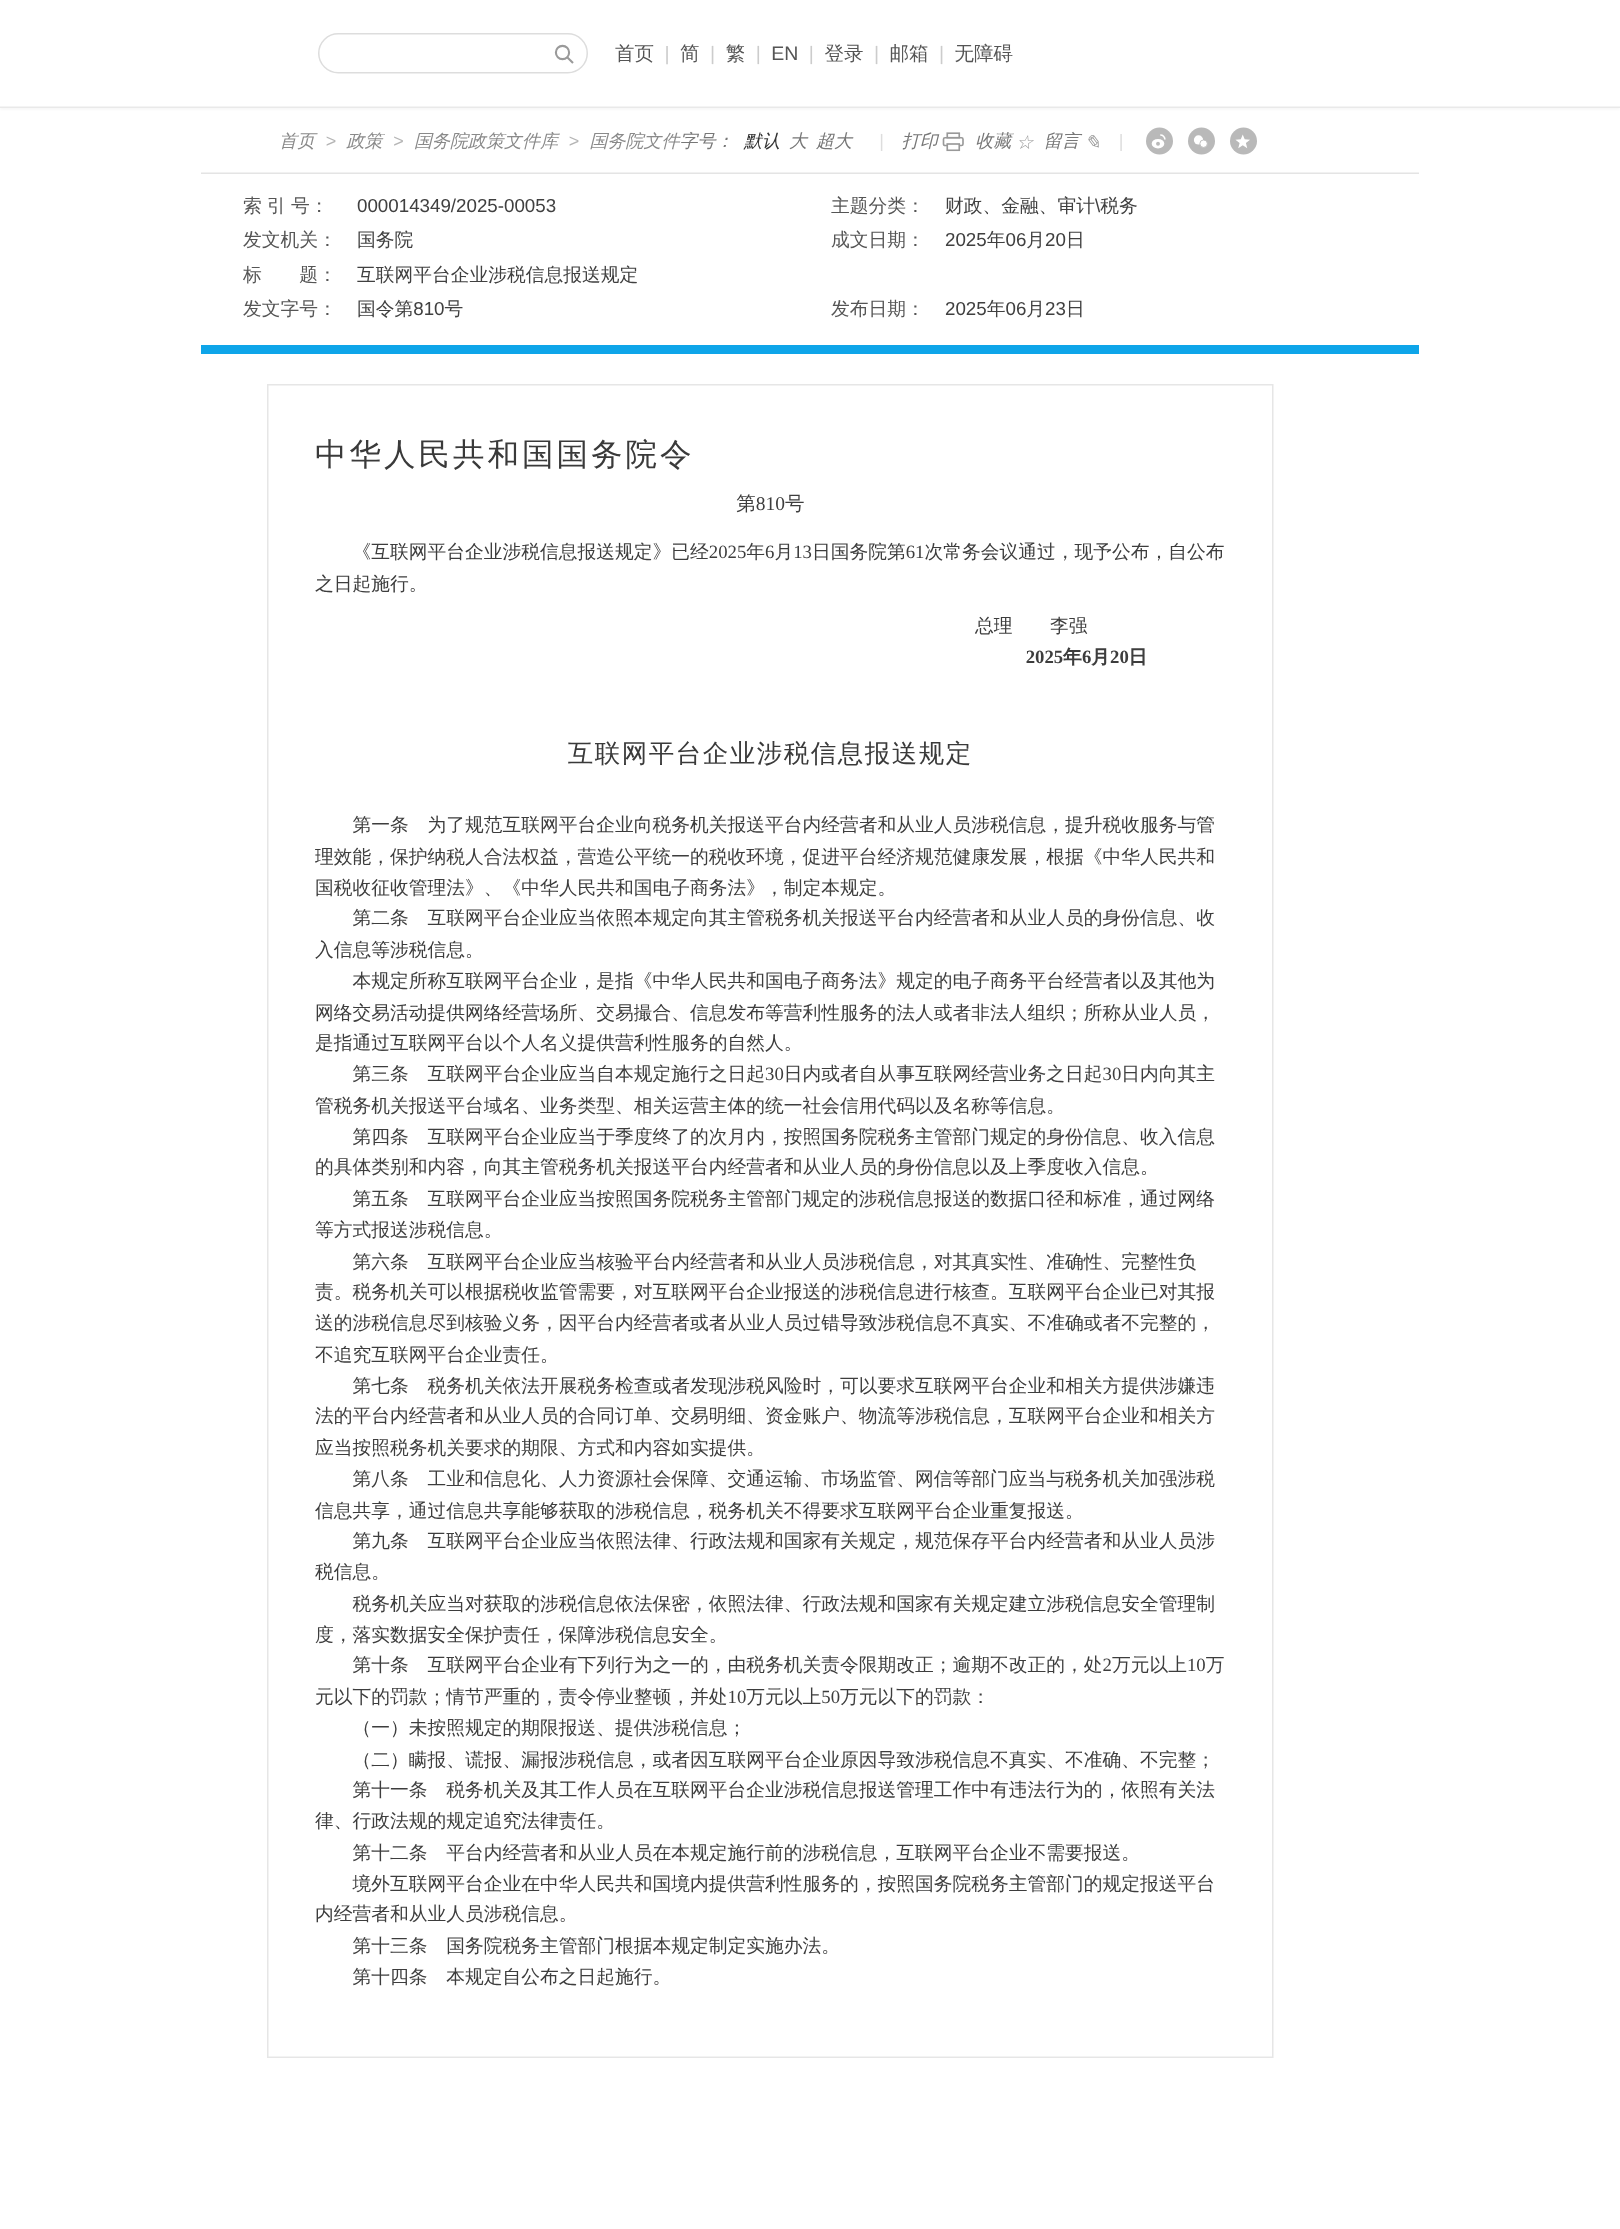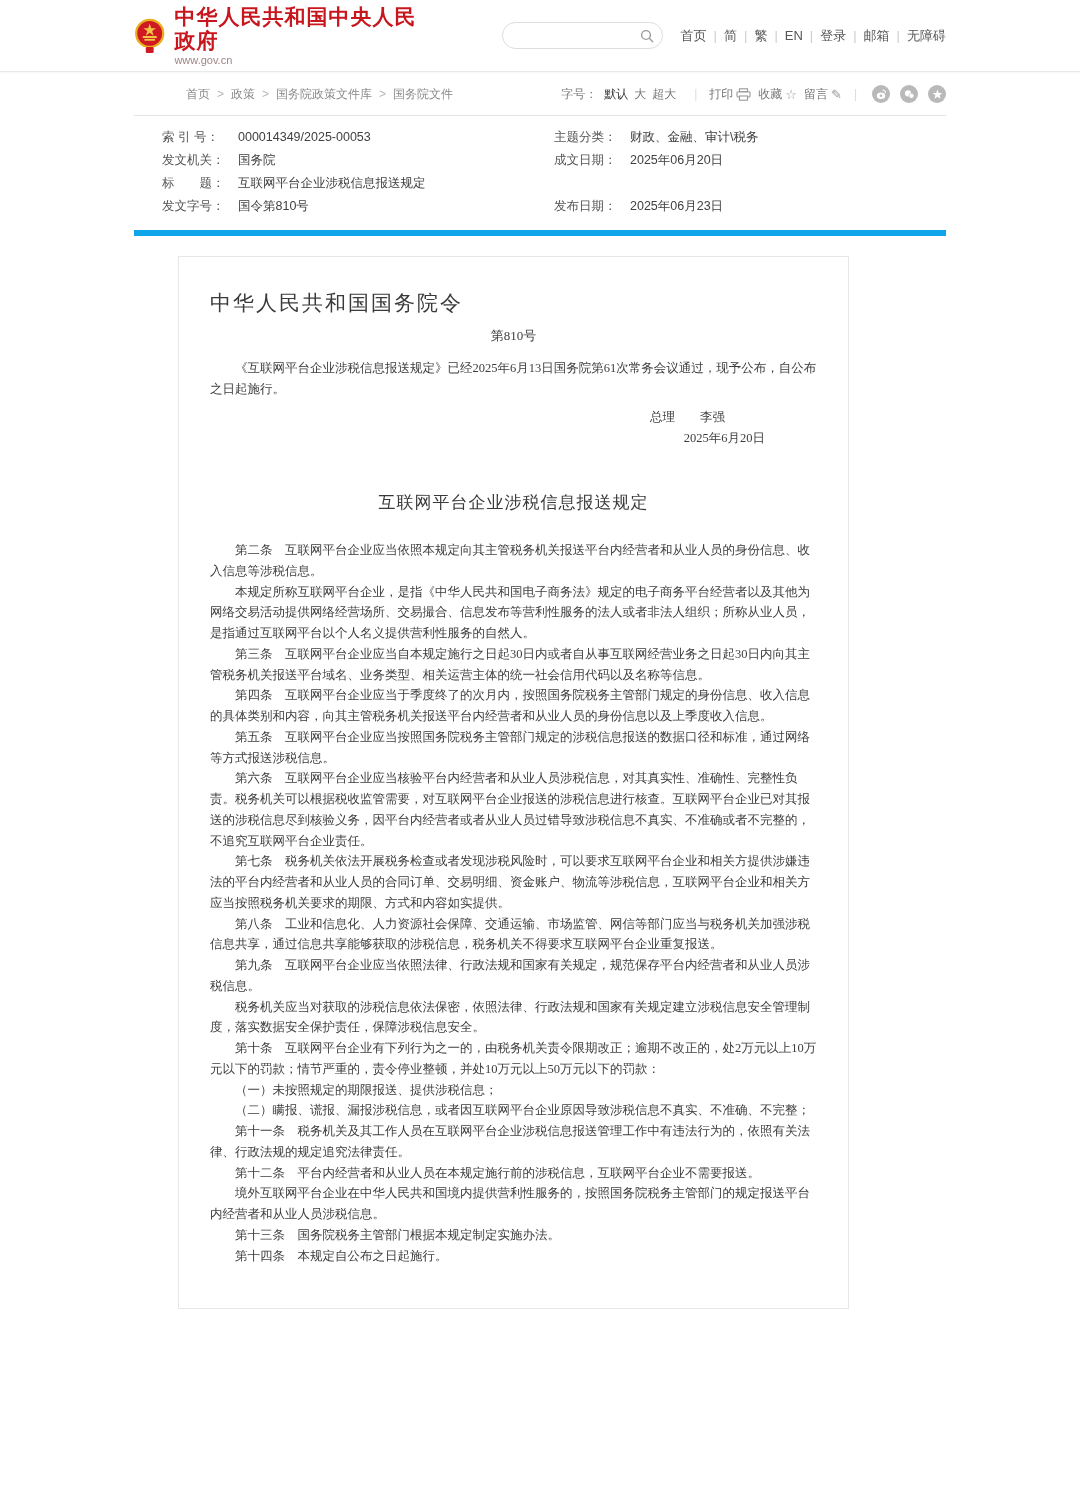--- a/index.html
+++ b/index.html
@@ -13,21 +13,21 @@
   .logo{display:flex;align-items:center;gap:9px;}
   .logo-title{color:#c7161d;font-size:21px;font-weight:bold;letter-spacing:1px;line-height:1.15;}
   .logo-url{color:#a08484;font-size:11px;margin-top:1px;}
   .search-box{margin-left:78px;width:158px;height:25px;border:1px solid #ddd;border-radius:14px;display:flex;align-items:center;padding:0 8px 0 12px;}
   .search-box input{border:none;outline:none;flex:1;width:100px;font-size:12px;background:transparent;}
   .hnav{margin-left:18px;font-size:13px;color:#555;white-space:nowrap;}
   .hnav a+a::before{content:"|";color:#ccc;margin:0 7px;font-weight:normal;}
 
   
   .toolbar{padding:13px 0 6px 0;}
-  .toolbar .inner{display:flex;align-items:center;justify-content:space-between;padding-left:52px;box-sizing:border-box;}
+  .toolbar .inner{display:flex;align-items:center;justify-content:flex-start;padding-left:52px;box-sizing:border-box;font-style:italic;}
   .crumbs{font-size:12px;color:#8a8a8a;}
   .crumbs a+a::before{content:">";margin:0 7px;color:#b5b5b5;}
   .tools{display:flex;align-items:center;font-size:12px;color:#777;gap:7px;}
   .fs-opt{color:#777;}
   .fs-opt:first-child{color:#333;}
   .vsep{color:#ddd;margin:0 5px;}
   .tool-link{display:inline-flex;align-items:center;gap:3px;color:#777;}
   .glyph{color:#999;font-size:13px;}
   .share{width:18px;height:18px;border-radius:50%;background:#b9b9b9;display:inline-flex;align-items:center;justify-content:center;margin-left:3px;}
 
@@ -38,44 +38,31 @@
   .meta-cell{width:50%;display:flex;}
   .ml{color:#555;white-space:pre;min-width:76px;}
   .mv{color:#404040;}
 
   
   .doc{border:1px solid #e6e6e6;margin:20px 0 0 44px;width:671px;box-sizing:border-box;padding:30px 31px 42px 31px;font-family:"Liberation Serif","DejaVu Serif",serif;color:#3d3d3d;}
   .decree-title{font-size:21px;font-weight:normal;text-align:left;margin:2px 0 10px 0;letter-spacing:2px;color:#3a3a3a;}
   .decree-no{text-align:center;font-size:13px;margin-bottom:13px;}
   .decree-intro{font-size:12.5px;line-height:1.7;text-indent:2em;margin:0 0 6px 0;font-family:Liberation Serif, serif;}
   .sign{text-align:right;font-size:12.5px;line-height:1.7;margin:0;padding-right:92px;}
-  .sign-date{text-align:right;font-size:12.5px;line-height:1.7;margin:0;padding-right:52px;}
+  .sign-date{text-align:right;font-size:12.5px;line-height:1.7;margin:0;padding-right:52px;font-weight:bold;}
   .reg-title{font-size:17px;font-weight:normal;text-align:center;letter-spacing:1px;margin:42px 0 26px 0;color:#3a3a3a;}
   .para{font-size:12.5px;line-height:1.66;text-indent:2em;margin:0;color:#3d3d3d;}
 </style>
 </head>
 <body>
 
 <div class="page">
 
   <header class="site-header">
     <div class="inner">
-      <a class="logo">
-        <svg width="36" height="42" viewBox="0 0 36 42">
-          <circle cx="18" cy="18" r="15.5" fill="#cf1a24" stroke="#e9af1c" stroke-width="2.6"></circle>
-          <polygon points="18,7 19.8,12.2 25.2,12.2 20.8,15.4 22.5,20.6 18,17.4 13.5,20.6 15.2,15.4 10.8,12.2 16.2,12.2" fill="#f3c545"></polygon>
-          <rect x="10" y="21" width="16" height="2.4" fill="#f3c545"></rect>
-          <rect x="12" y="24.4" width="12" height="2" fill="#f3c545"></rect>
-          <rect x="13.5" y="33.5" width="9" height="7" rx="1.5" fill="#cf1a24"></rect>
-        </svg>
-        <span class="logo-text">
-          <span class="logo-title">中华人民共和国中央人民政府</span>
-          <div class="logo-url">www.gov.cn</div>
-        </span>
-      </a>
       <span class="search-box">
         <input placeholder="" style="">
         <svg width="14" height="14" viewBox="0 0 14 14">
           <circle cx="6" cy="6" r="4.4" fill="none" stroke="#9a9a9a" stroke-width="1.4"></circle>
           <line x1="9.3" y1="9.3" x2="13" y2="13" stroke="#9a9a9a" stroke-width="1.4"></line>
         </svg>
       </span>
       <nav class="hnav">
         
       <a class="hnav-item">首页</a><a class="hnav-item">简</a><a class="hnav-item">繁</a><a class="hnav-item">EN</a><a class="hnav-item">登录</a><a class="hnav-item">邮箱</a><a class="hnav-item">无障碍</a></nav>
@@ -179,20 +166,21 @@
   <div class="inner">
     <article class="doc">
       <h1 class="decree-title">中华人民共和国国务院令</h1>
       <div class="decree-no">第810号</div>
       <p class="decree-intro">《互联网平台企业涉税信息报送规定》已经2025年6月13日国务院第61次常务会议通过，现予公布，自公布之日起施行。</p>
       <p class="sign">总理　　李强</p>
       <p class="sign-date">2025年6月20日</p>
       <h2 class="reg-title">互联网平台企业涉税信息报送规定</h2>
       <div>
 
+      <p class="para">第一条　为了规范互联网平台企业向税务机关报送平台内经营者和从业人员涉税信息，提升税收服务与管理效能，保护纳税人合法权益，营造公平统一的税收环境，促进平台经济规范健康发展，根据《中华人民共和国税收征收管理法》、《中华人民共和国电子商务法》，制定本规定。</p>
           <p class="para">第二条　互联网平台企业应当依照本规定向其主管税务机关报送平台内经营者和从业人员的身份信息、收入信息等涉税信息。</p>
           <p class="para">本规定所称互联网平台企业，是指《中华人民共和国电子商务法》规定的电子商务平台经营者以及其他为网络交易活动提供网络经营场所、交易撮合、信息发布等营利性服务的法人或者非法人组织；所称从业人员，是指通过互联网平台以个人名义提供营利性服务的自然人。</p>
           <p class="para">第三条　互联网平台企业应当自本规定施行之日起30日内或者自从事互联网经营业务之日起30日内向其主管税务机关报送平台域名、业务类型、相关运营主体的统一社会信用代码以及名称等信息。</p>
           <p class="para">第四条　互联网平台企业应当于季度终了的次月内，按照国务院税务主管部门规定的身份信息、收入信息的具体类别和内容，向其主管税务机关报送平台内经营者和从业人员的身份信息以及上季度收入信息。</p>
           <p class="para">第五条　互联网平台企业应当按照国务院税务主管部门规定的涉税信息报送的数据口径和标准，通过网络等方式报送涉税信息。</p>
           <p class="para">第六条　互联网平台企业应当核验平台内经营者和从业人员涉税信息，对其真实性、准确性、完整性负责。税务机关可以根据税收监管需要，对互联网平台企业报送的涉税信息进行核查。互联网平台企业已对其报送的涉税信息尽到核验义务，因平台内经营者或者从业人员过错导致涉税信息不真实、不准确或者不完整的，不追究互联网平台企业责任。</p>
           <p class="para">第七条　税务机关依法开展税务检查或者发现涉税风险时，可以要求互联网平台企业和相关方提供涉嫌违法的平台内经营者和从业人员的合同订单、交易明细、资金账户、物流等涉税信息，互联网平台企业和相关方应当按照税务机关要求的期限、方式和内容如实提供。</p>
           <p class="para">第八条　工业和信息化、人力资源社会保障、交通运输、市场监管、网信等部门应当与税务机关加强涉税信息共享，通过信息共享能够获取的涉税信息，税务机关不得要求互联网平台企业重复报送。</p>
           <p class="para">第九条　互联网平台企业应当依照法律、行政法规和国家有关规定，规范保存平台内经营者和从业人员涉税信息。</p>
           <p class="para">税务机关应当对获取的涉税信息依法保密，依照法律、行政法规和国家有关规定建立涉税信息安全管理制度，落实数据安全保护责任，保障涉税信息安全。</p>

